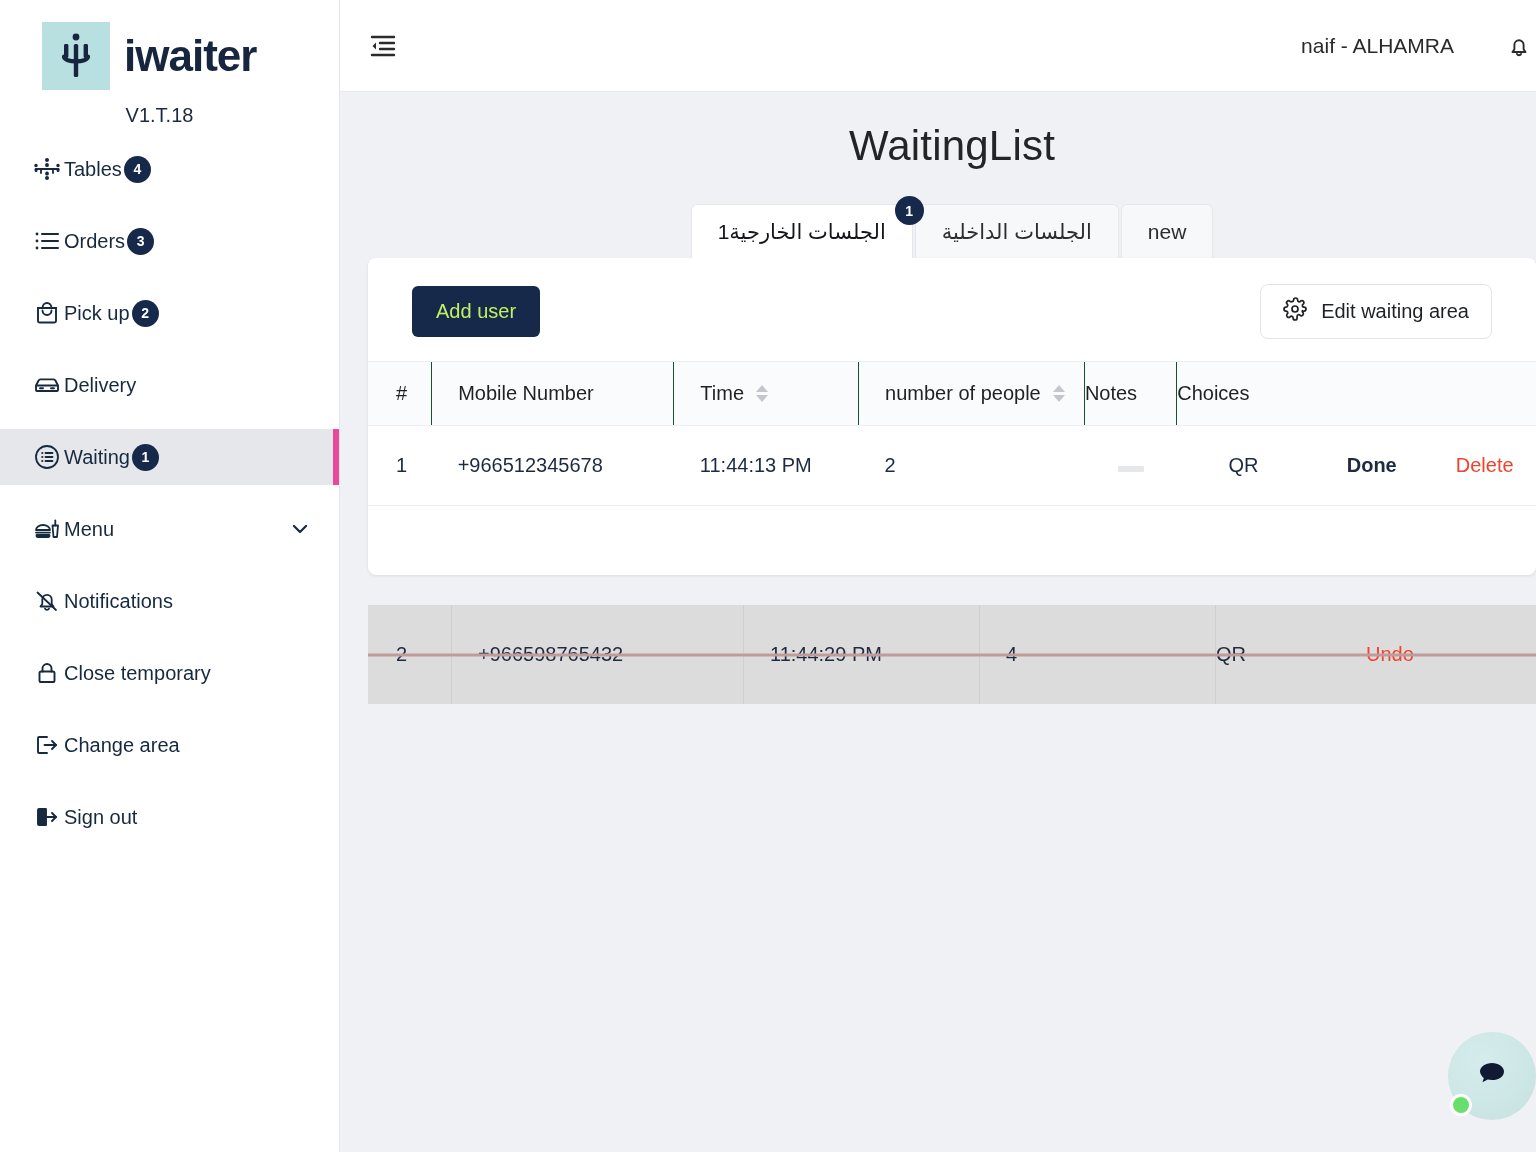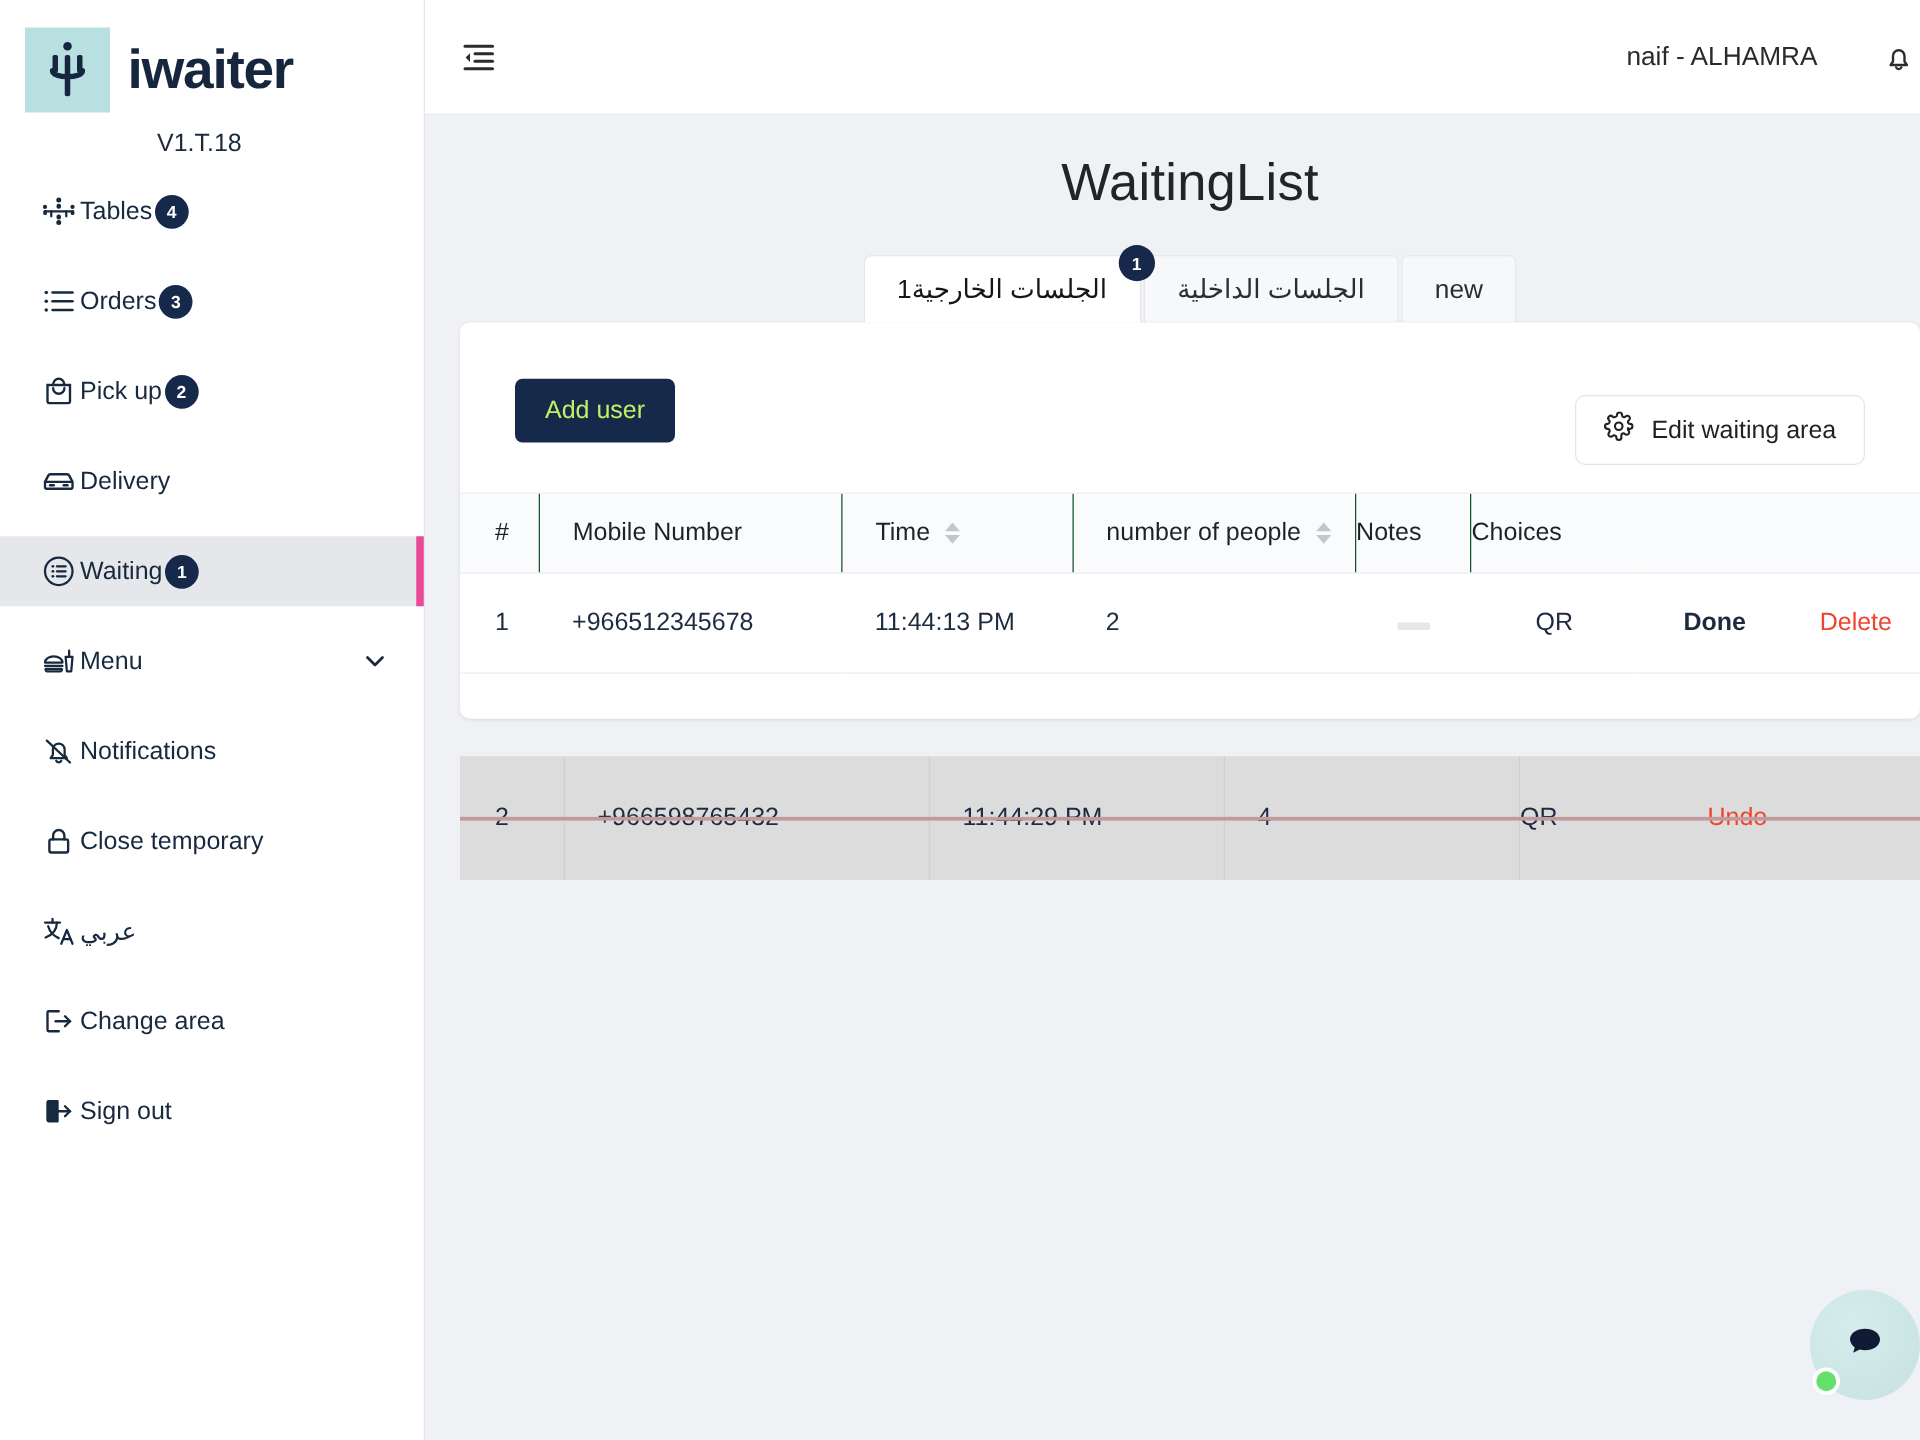--- a/index.html
+++ b/index.html
@@ -11,21 +11,21 @@
   }
   .app { position: relative; width: 1536px; height: 1152px; display: flex; }
 
   
   .sidebar {
     width: 340px; height: 1152px; background: #ffffff;
     border-right: 1px solid #e3e5ea;
     display: flex; flex-direction: column;
     flex: 0 0 340px;
   }
-  .brand { padding: 22px 0 0 20px; display: flex; align-items: center; gap: 14px; }
+  .brand { padding: 22px 0 0 20px; display: flex; align-items: center; gap: 14px; margin-left: 22px; }
   .brand-mark {
     width: 68px; height: 68px; background: #b9e0e0;
     display: flex; align-items: center; justify-content: center;
   }
   .brand-name {
     font-size: 44px; font-weight: 700; color: #16263f;
     letter-spacing: -1px; line-height: 1;
   }
   .version {
     text-align: center; font-size: 20px; color: #1d2a3d;
@@ -95,21 +95,21 @@
   .card-toolbar { display: flex; align-items: center; padding: 26px 44px 22px 44px; }
   .add-user-btn {
     background: #17294a; color: #bef264; border: none; border-radius: 6px;
     font-size: 20px; font-family: inherit; padding: 14px 24px; cursor: pointer;
   }
   .toolbar-spacer { flex: 1 1 auto; }
   .edit-area-btn {
     display: inline-flex; align-items: center; gap: 14px;
     background: #ffffff; border: 1px solid #e2e4e9; border-radius: 8px;
     font-size: 20px; color: #1f2125; font-family: inherit;
-    padding: 12px 22px; cursor: pointer; margin-top: 32px;
+    padding: 12px 22px; cursor: pointer;
   }
 
   table.wl { width: 100%; border-collapse: collapse; table-layout: fixed; }
   table.wl thead tr { background: #fafbfc; }
   table.wl th {
     text-align: left; font-weight: 400; font-size: 20px; color: #1f2125;
     padding: 20px 0 20px 0; border-top: 1px solid #edeef1; border-bottom: 1px solid #edeef1;
     vertical-align: middle;
   }
   table.wl th .thwrap { display: flex; align-items: center; gap: 12px; }
@@ -302,33 +302,20 @@
       <div class="nav-item">
         <span class="nav-ico">
           <svg width="30" height="30" viewBox="0 0 30 30" fill="none" stroke="#17293f" stroke-width="1.9" stroke-linecap="round" stroke-linejoin="round">
             <rect x="7.5" y="13.5" width="15" height="10.5" rx="1.6"></rect>
             <path d="M10.5 13.5 V10.5 a4.5 4.5 0 0 1 9 0 v3"></path>
           </svg>
         </span>
         <span class="nav-label">Close temporary</span>
       </div>
 
-      <div class="nav-item">
-        <span class="nav-ico">
-          <svg width="30" height="30" viewBox="0 0 30 30" fill="none" stroke="#17293f" stroke-width="1.8" stroke-linecap="round" stroke-linejoin="round">
-            <line x1="4" y1="8" x2="16" y2="8"></line>
-            <line x1="10" y1="5" x2="10" y2="8"></line>
-            <path d="M13.5 8 c0 6 -4 10 -9 12"></path>
-            <path d="M6.5 11 c1.5 5 5 8 8.5 9.5"></path>
-            <path d="M17 25 l4.5 -11 l4.5 11"></path>
-            <line x1="18.6" y1="21.3" x2="24.4" y2="21.3"></line>
-          </svg>
-        </span>
-        <span class="nav-label">عربي</span>
-      </div>
 
       <div class="nav-item">
         <span class="nav-ico">
           <svg width="30" height="30" viewBox="0 0 30 30" fill="none" stroke="#17293f" stroke-width="1.9" stroke-linecap="round" stroke-linejoin="round">
             <path d="M15 7 H7 a1 1 0 0 0 -1 1 v14 a1 1 0 0 0 1 1 h8"></path>
             <line x1="12.5" y1="15" x2="24" y2="15"></line>
             <polyline points="20,11 24,15 20,19"></polyline>
           </svg>
         </span>
         <span class="nav-label">Change area</span>

